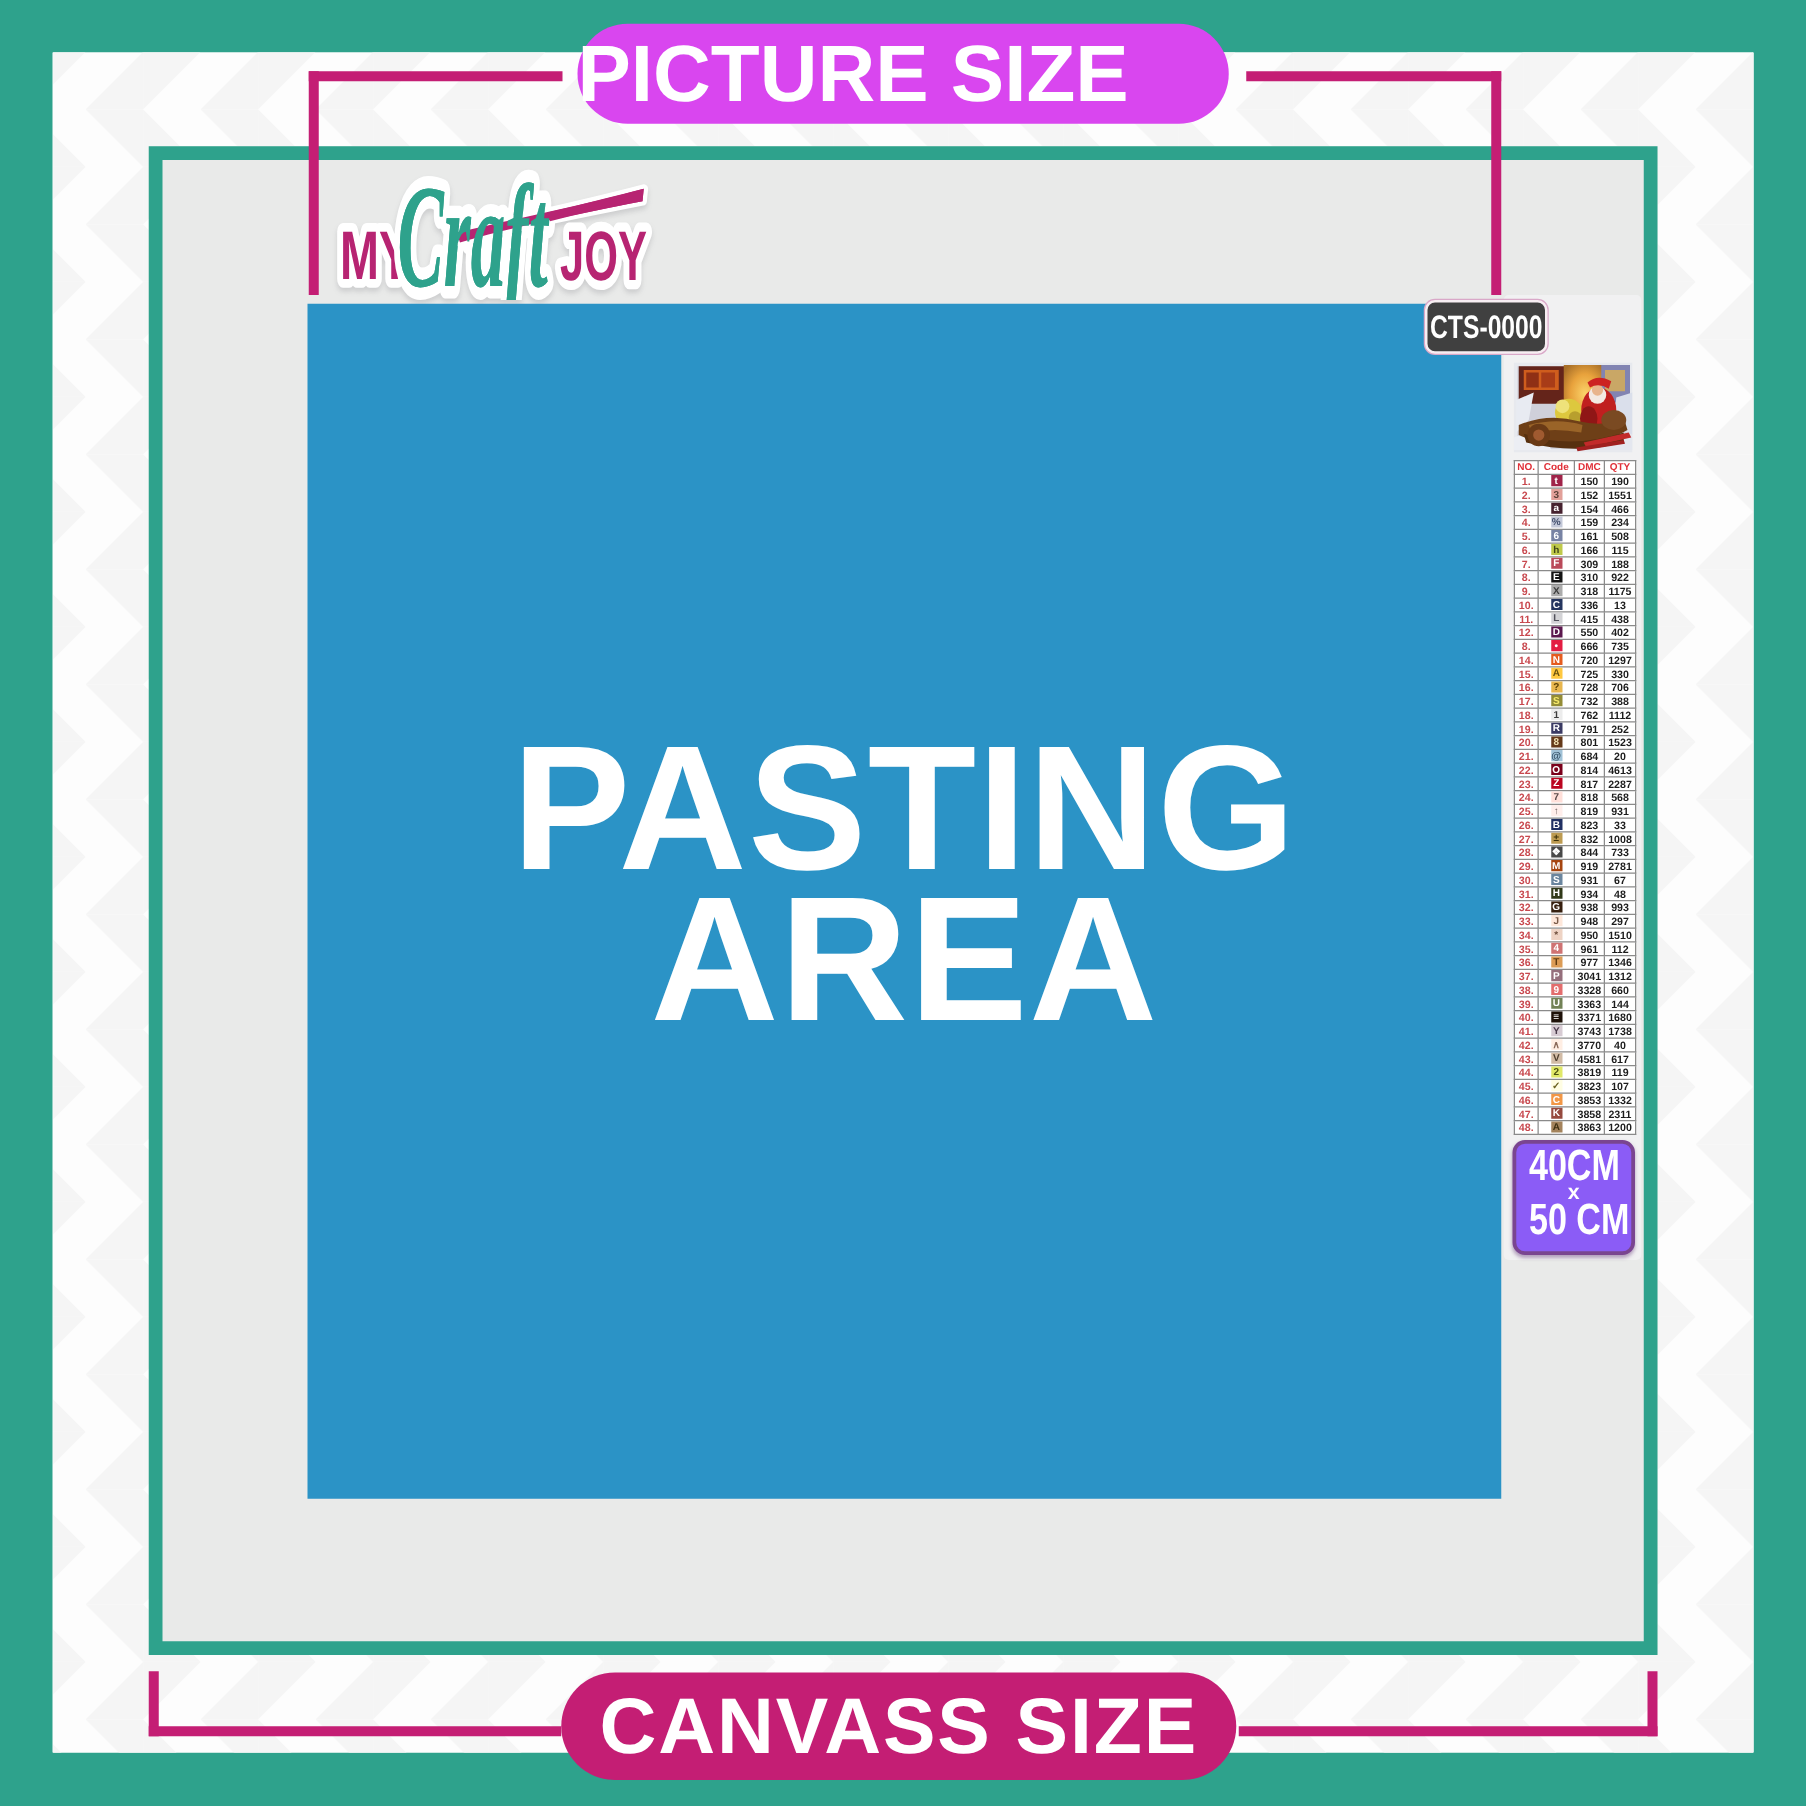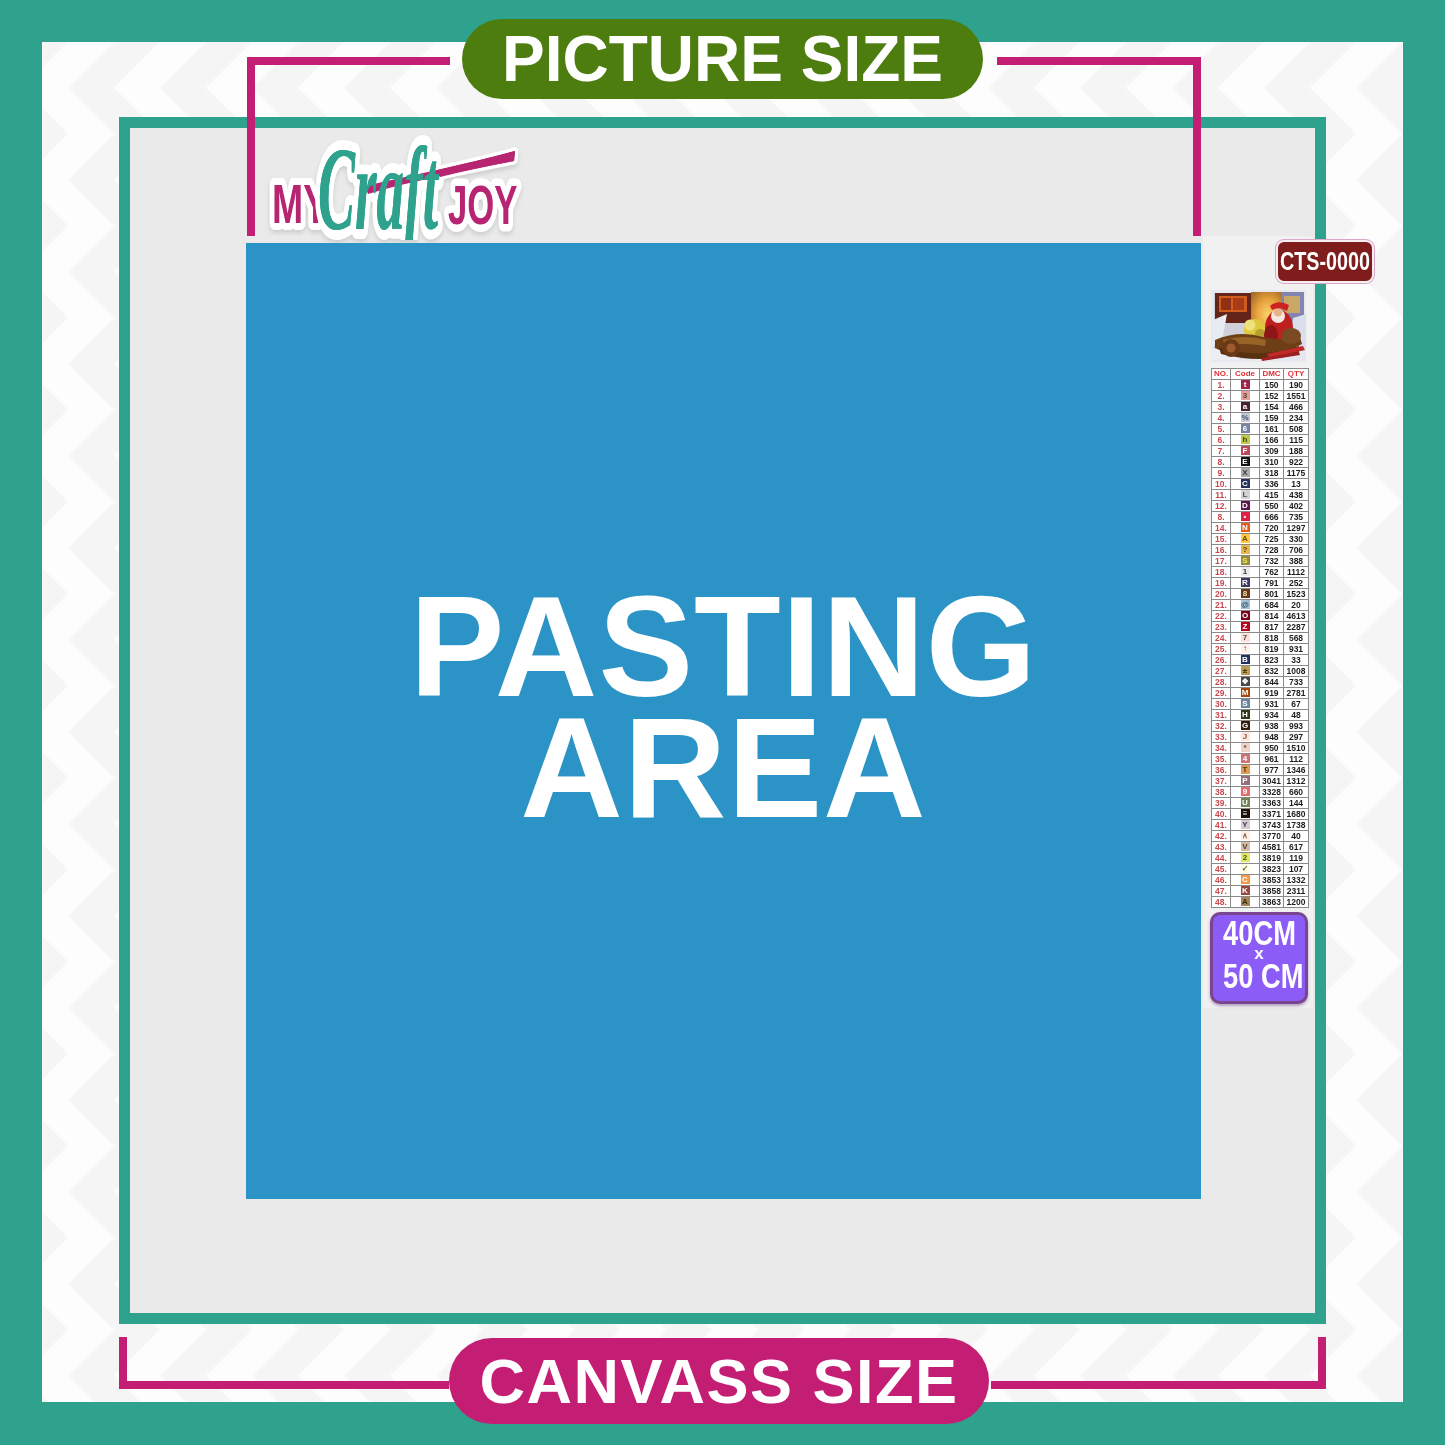--- a/index.html
+++ b/index.html
@@ -55,38 +55,38 @@
  font-weight:bold;font-size:142px;line-height:121px;letter-spacing:1px">PASTING<br>AREA</div>
 
 <div class="abs" style="left:247px;top:57px;width:203px;height:8px;background:#C41E74"></div>
 
 <div class="abs" style="left:997px;top:57px;width:204px;height:8px;background:#C41E74"></div>
 
 <div class="abs" style="left:247px;top:57px;width:8px;height:179px;background:#C41E74"></div>
 
 <div class="abs" style="left:1193px;top:57px;width:8px;height:179px;background:#C41E74"></div>
 
-<div class="abs" style="left:462px;top:19px;width:521px;height:80px;background:#4d7c0f;
- border-radius:40px;text-align:center;line-height:80px;color:#fff;font-weight:bold;
+<div class="abs" style="left:462px;top:19px;width:521px;height:80px;background:#d946ef;
+ border-radius:40px;text-align:left;line-height:80px;color:#fff;font-weight:bold;
  font-size:64px;letter-spacing:0px">PICTURE SIZE</div>
 
 <div class="abs" style="left:119px;top:1337px;width:8px;height:52px;background:#C41E74"></div>
 
 <div class="abs" style="left:1318px;top:1337px;width:8px;height:52px;background:#C41E74"></div>
 
 <div class="abs" style="left:119px;top:1381px;width:330px;height:8px;background:#C41E74"></div>
 
 <div class="abs" style="left:991px;top:1381px;width:335px;height:8px;background:#C41E74"></div>
 
 <div class="abs" style="left:449px;top:1338px;width:540px;height:86px;background:#C41E74;
  border-radius:43px;text-align:center;line-height:86px;color:#fff;font-weight:bold;
  font-size:63px;letter-spacing:1.5px">CANVASS SIZE</div>
 
-<div class="abs" style="left:1276px;top:240px;width:98px;height:43px;box-sizing:border-box;
- background:#7f1d1d;border:2px solid #f7eef2;border-radius:8px;box-shadow:0 0 0 1px #d9a8c8;
+<div class="abs" style="left:1140px;top:240px;width:98px;height:43px;box-sizing:border-box;
+ background:#404040;border:2px solid #f7eef2;border-radius:8px;box-shadow:0 0 0 1px #d9a8c8;
  color:#fff;font-weight:bold;text-align:center;overflow:hidden">
  <div style="font-size:26px;line-height:38px;white-space:nowrap;transform:translateX(2px) scaleX(0.76);
   transform-origin:0 50%;letter-spacing:0px;text-align:left;padding-left:0">CTS-0000</div>
   </div>
 
 <svg class="abs" style="left:1211px;top:290px" width="95" height="72" viewBox="0 0 95 72">
   <rect x="0" y="0" width="95" height="72" fill="#e7e9ee"></rect>
   <rect x="3" y="3" width="89" height="66" fill="#cfd0da"></rect>
   <rect x="4" y="3" width="40" height="30" fill="#64241a"></rect>
   <rect x="8" y="6" width="28" height="16" fill="#cf5d1d"></rect>

